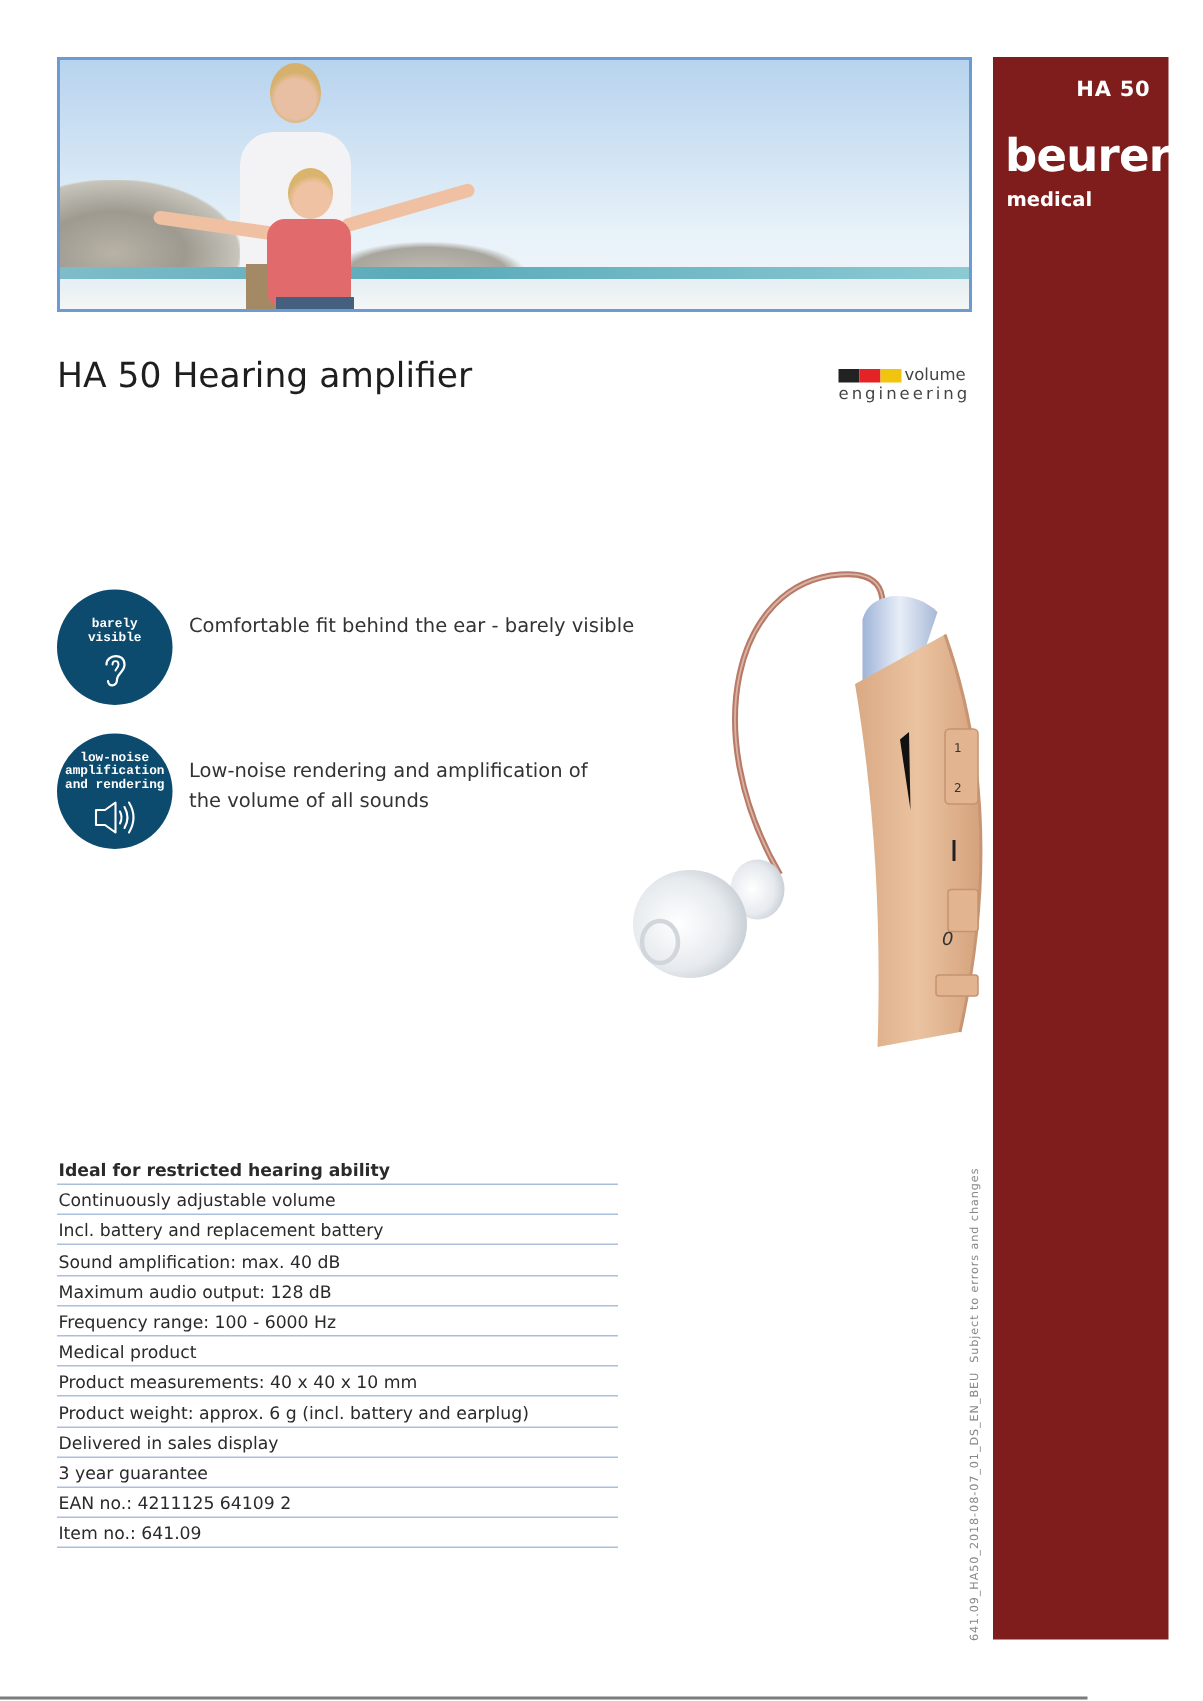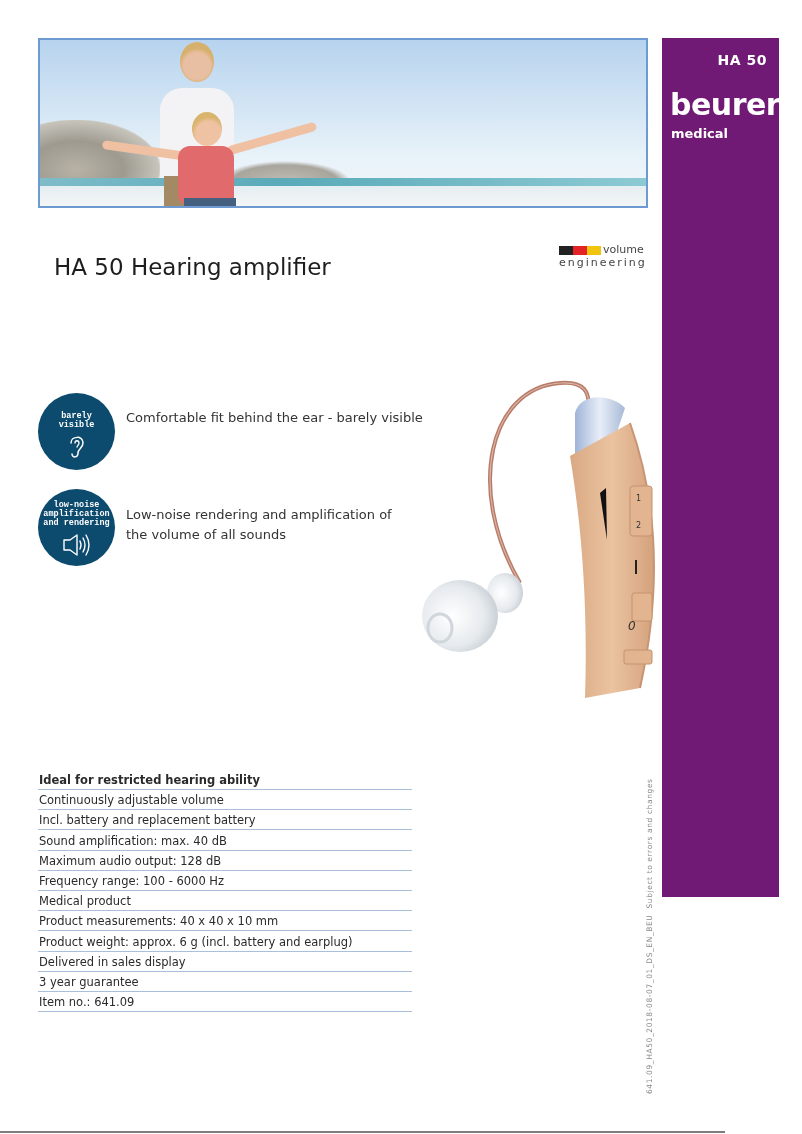--- a/index.html
+++ b/index.html
@@ -61,22 +61,22 @@
   }
   .hero .kid .armR {
     position:absolute; left:126px; top:22px; width:92px; height:9px; border-radius:5px;
     background:#efc0a2; transform:rotate(-16deg);
   }
   .hero .kid .shorts {
     position:absolute; left:84px; top:86px; width:52px; height:16px; background:#45607e;
   }
 
   .sidebar {
-    position:absolute; left:662px; top:38px; width:117px; height:859px;
-    background:#701a75;
+    position:absolute; left:662px; top:38px; width:117px; height:1055px;
+    background:#7f1d1d;
   }
   .sidebar .model {
     position:absolute; right:12px; top:14px; color:#fff; font-weight:bold; font-size:14px; letter-spacing:0.5px;
   }
   .sidebar .brand {
     position:absolute; left:8px; top:52px; color:#fff; font-weight:bold; font-size:30px; letter-spacing:-0.5px; line-height:30px;
   }
   .sidebar .brand-sub {
     position:absolute; left:9px; top:88px; color:#fff; font-weight:bold; font-size:13px;
   }
@@ -150,21 +150,21 @@
 <div class="sidebar">
   <div class="model">HA 50</div>
   <div class="brand">beurer</div>
   <div class="brand-sub">medical</div>
 </div>
 
 <div class="vertical-note">
   <span>641.09_HA50_2018-08-07_01_DS_EN_BEU</span>&nbsp;&nbsp;<span>Subject to errors and changes</span>
 </div>
 
-<h1 class="title" style="margin:16px;">HA 50 Hearing amplifier</h1>
+<h1 class="title" style="margin:0;">HA 50 Hearing amplifier</h1>
 
 <div class="ge">
   <div class="flag">
     <span class="b"></span>
       <span class="r"></span>
       <span class="y"></span>
   </div>
   <div class="w1">volume</div>
   <div class="w2">engineering</div>
 </div>
@@ -251,16 +251,17 @@
   <div class="row">Continuously adjustable volume</div>
   <div class="row">Incl. battery and replacement battery</div>
   <div class="row">Sound amplification: max. 40 dB</div>
   <div class="row">Maximum audio output: 128 dB</div>
   <div class="row">Frequency range: 100 - 6000 Hz</div>
   <div class="row">Medical product</div>
   <div class="row">Product measurements: 40 x 40 x 10 mm</div>
   <div class="row">Product weight: approx. 6 g (incl. battery and earplug)</div>
   <div class="row">Delivered in sales display</div>
   <div class="row">3 year guarantee</div>
+  <div class="row">EAN no.: 4211125 64109 2</div>
   <div class="row">Item no.: 641.09</div>
 </div>
 
 <div class="bottom-rule"></div>
 
 </body></html>

